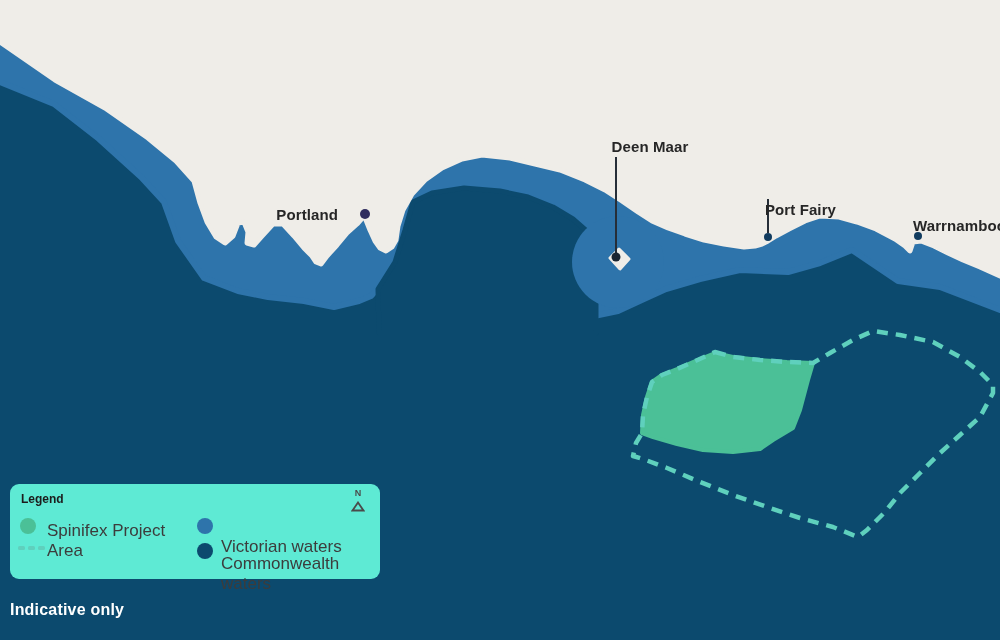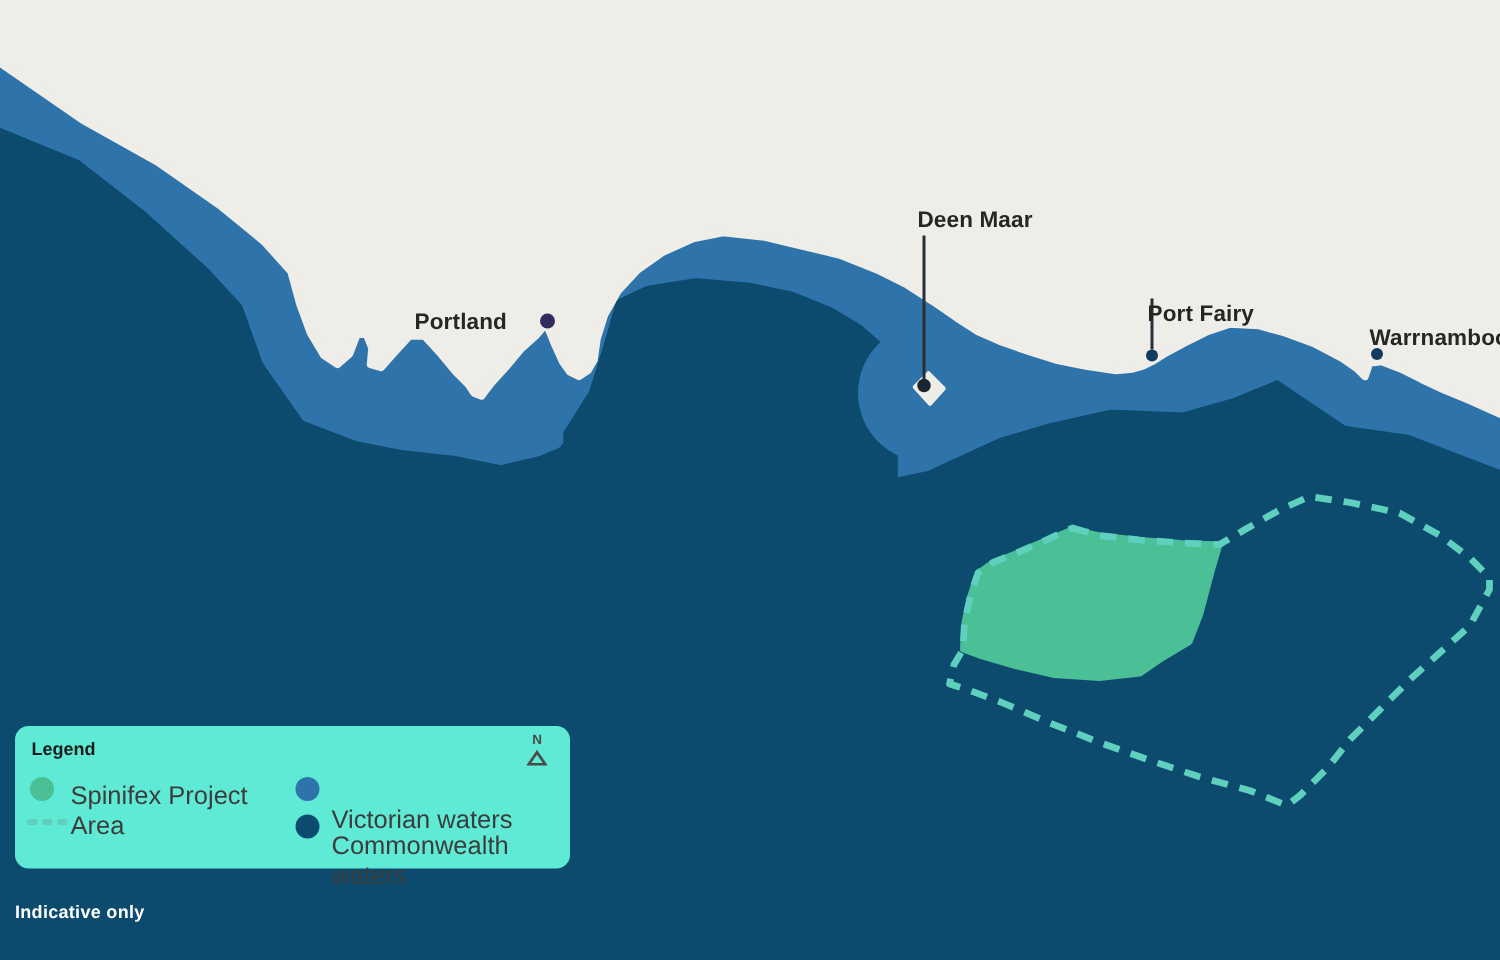--- a/index.html
+++ b/index.html
@@ -8,21 +8,21 @@
     background:#0C4A6E;
     font-family:"Liberation Sans", sans-serif;
   }
   .map-svg{position:absolute;left:0;top:0;}
   .place-label{
     position:absolute;font-size:15px;font-weight:600;color:#262626;
     letter-spacing:.1px;white-space:nowrap;
   }
   .footnote{
     position:absolute;left:10px;top:601px;color:#ffffff;
-    font-size:12px;font-weight:600;letter-spacing:.2px;
+    font-size:16px;font-weight:600;letter-spacing:.2px;
   }
   .legend{
     position:absolute;left:10px;top:484px;width:370px;height:95px;
     background:#5eead4;border-radius:9px;box-sizing:border-box;
   }
   .legend-title{
     position:absolute;left:11px;top:8px;font-size:12px;font-weight:700;color:#1c1c1c;
   }
   .legend-item-label{
     position:absolute;font-size:17px;color:#3c3c3c;line-height:1.15;

